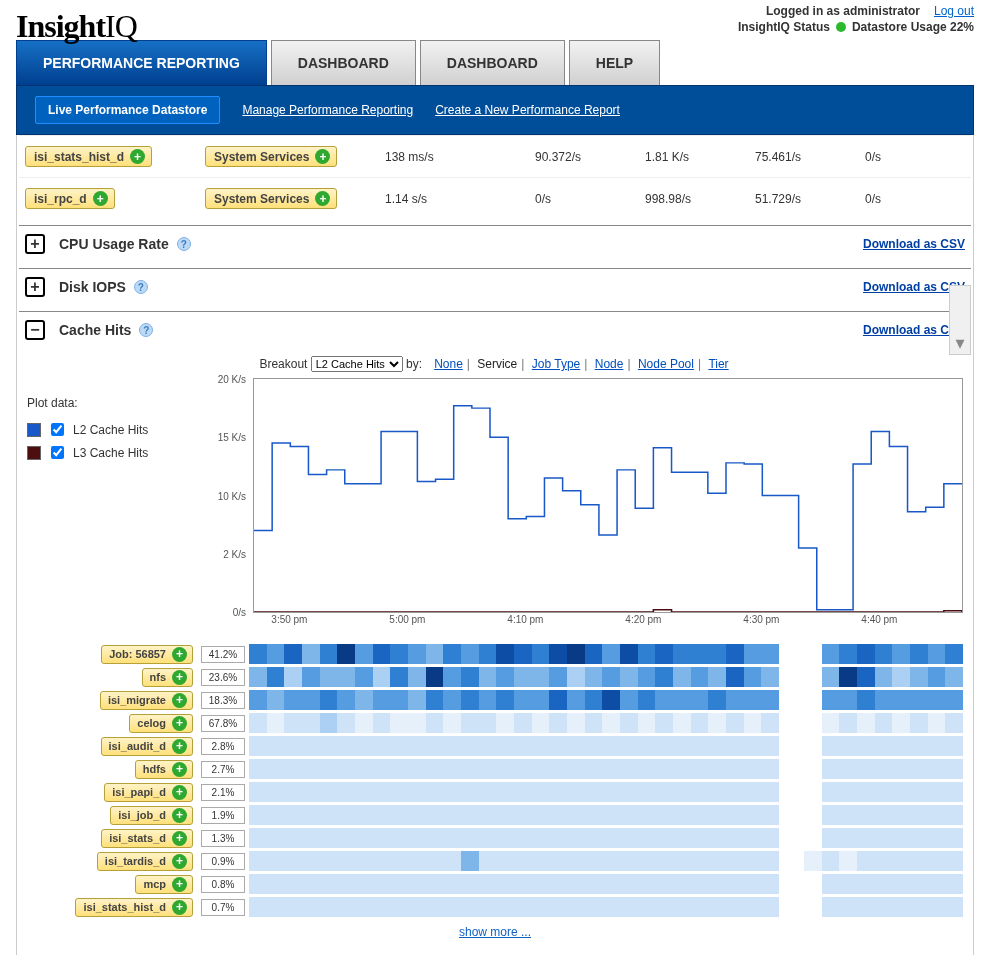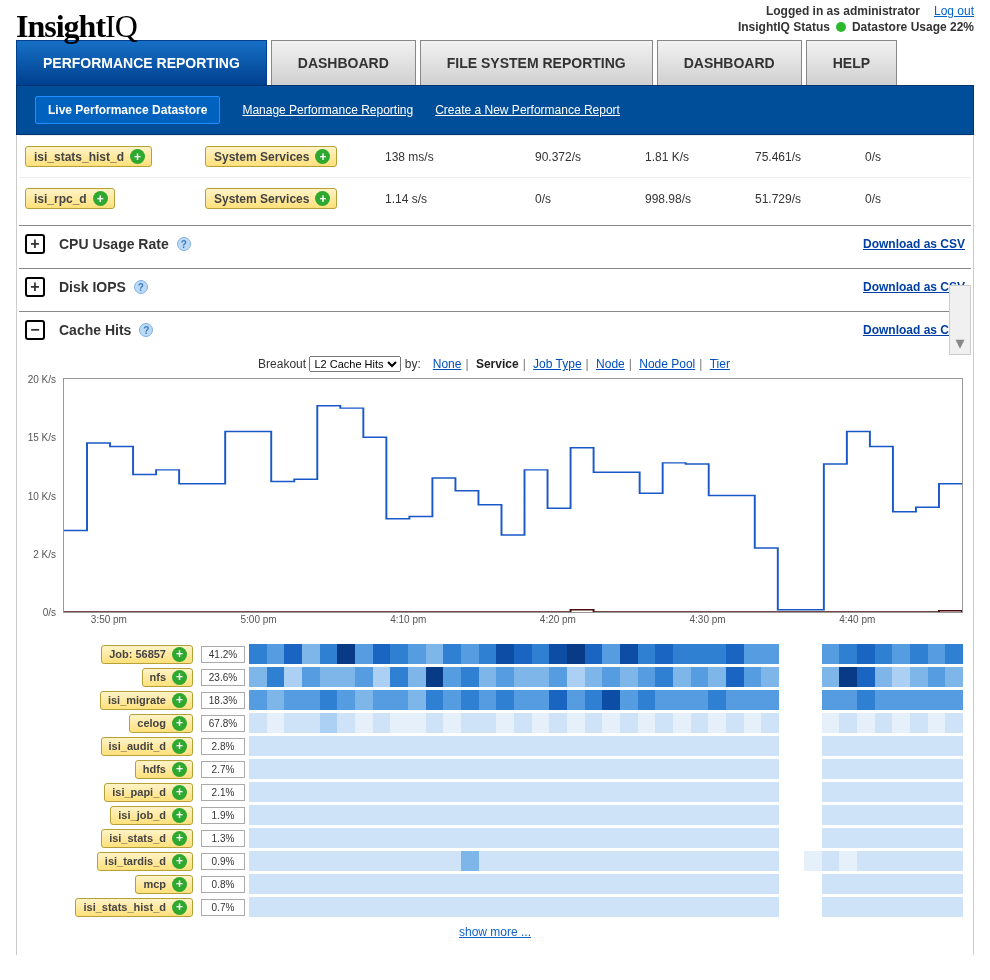--- a/index.html
+++ b/index.html
@@ -38,21 +38,21 @@
   .expander { width:20px; height:20px; border:2px solid #000; display:inline-flex; align-items:center; justify-content:center; font-weight:bold; margin-right:14px; font-size:16px; cursor:pointer; border-radius:3px;}
   .secthead h3 { margin:0; font-size:14px; font-weight:bold; }
   .help { width:14px; height:14px; border-radius:50%; background:#bcd9f5; color:#3e7cbf; display:inline-flex; align-items:center; justify-content:center; font-size:10px; font-weight:bold; margin-left:8px; border:1px solid #7fb2e5;}
   .csvlink { margin-left:auto; color:#003fa3; font-weight:bold; text-decoration:underline; }
   
   .breakout { text-align:center; padding:4px 0; margin-top:4px;}
   .breakout select { font-size:11px;}
   .breakout span.lbl { }
   .breakout a { color:#004fbf; text-decoration:underline; margin:0 2px;}
   .breakout .sep { color:#777; margin:0 2px; }
-  .breakout .active { color:#222; text-decoration:none; font-weight:bold;}
+  .breakout .active { color:#222; text-decoration:none; font-weight:normal;}
   
   .chartrow { display:flex; margin-top:2px;}
   .legend { width:190px; padding:18px 8px 0 8px;}
   .legend .title { margin-bottom:10px;}
   .legend .item { display:flex; align-items:center; gap:6px; margin:4px 0;}
   .sw { width:14px; height:14px; display:inline-block; border:1px solid #666;}
   .cb { width:13px; height:13px;}
   
   .chartbox { flex:1; position:relative; height:235px; border:1px solid #999; margin-right:8px;}
   .yaxis { position:absolute; left:-44px; top:0; bottom:0; width:40px;}
@@ -86,21 +86,20 @@
 </div>
 <div class="statusbar">
   <span>InsightIQ Status</span>
   <span class="dot"></span>
   <span>Datastore Usage 22%</span>
 </div>
 
 <div class="maintabs">
   <div class="tab active">PERFORMANCE REPORTING</div>
   <div class="tab">DASHBOARD</div>
-  <div class="tab">FILE SYSTEM REPORTING</div>
   <div class="tab">DASHBOARD</div>
   <div class="tab">HELP</div>
 </div>
 
 <div class="subnav">
   <span class="pill">Live Performance Datastore</span>
   <a href="#">Manage Performance Reporting</a>
   <a href="#">Create a New Performance Report</a>
 </div>
 
@@ -155,20 +154,33 @@
     <span class="lbl">by:</span>&nbsp;&nbsp;
     <a href="#">None</a><span class="sep">|</span>
     <a href="#" class="active">Service</a><span class="sep">|</span>
     <a href="#">Job Type</a><span class="sep">|</span>
     <a href="#">Node</a><span class="sep">|</span>
     <a href="#">Node Pool</a><span class="sep">|</span>
     <a href="#">Tier</a>
   </div>
 
   <div class="chartrow">
+    <div class="legend">
+      <div class="title">Plot data:</div>
+      <div class="item">
+        <span class="sw" id="sw-l2" style="background: rgb(24, 88, 200);"></span>
+        <input type="checkbox" class="cb" checked="" style="">
+        <span>L2 Cache Hits</span>
+      </div>
+      <div class="item">
+        <span class="sw" id="sw-l3" style="background: rgb(76, 14, 14);"></span>
+        <input type="checkbox" class="cb" checked="" style="">
+        <span>L3 Cache Hits</span>
+      </div>
+    </div>
     <div style="flex:1; position:relative; margin-left:44px;">
       <div class="chartbox">
         <div class="yaxis" id="yaxis">
             <span class="ylab" style="top: 100%;">0/s</span>
             <span class="ylab" style="top: 75%;">2 K/s</span>
             <span class="ylab" style="top: 50%;">10 K/s</span>
             <span class="ylab" style="top: 25%;">15 K/s</span>
             <span class="ylab" style="top: 0%;">20 K/s</span>
           </div>
         <svg class="line" id="plot" preserveAspectRatio="none" viewBox="0 0 700 235">

